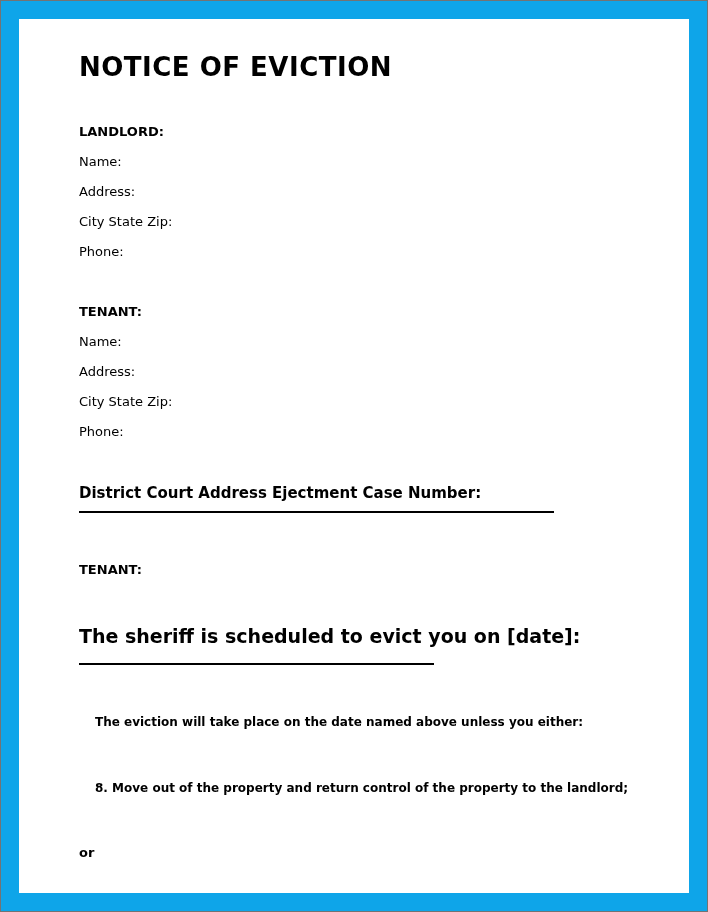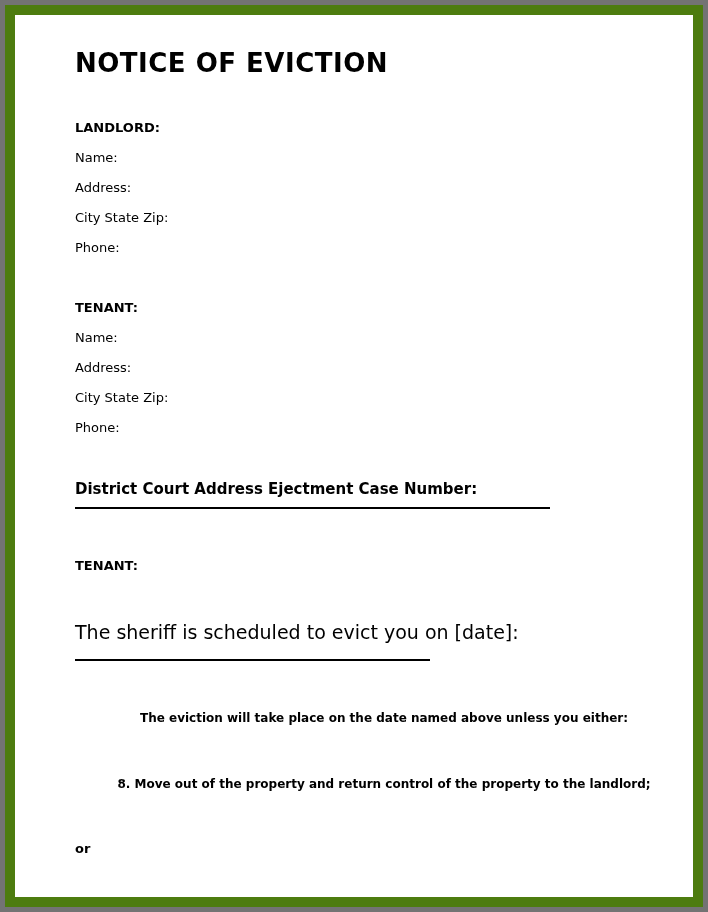--- a/index.html
+++ b/index.html
@@ -6,23 +6,23 @@
     margin: 0;
     padding: 0;
     background: #ffffff;
     font-family: "DejaVu Sans", "Liberation Sans", sans-serif;
     color: #000000;
   }
   .frame {
     width: 708px;
     height: 912px;
     box-sizing: border-box;
-    background: #4d7c0f;
-    border: 5px solid #737373;
-    padding: 10px;
+    background: #0ea5e9;
+    border: 1px solid #737373;
+    padding: 18px;
   }
   .page {
     box-sizing: border-box;
     width: 100%;
     height: 100%;
     background: #ffffff;
     padding: 32px 16px 0 60px;
     overflow: hidden;
   }
   .title {
@@ -55,32 +55,31 @@
   .date-line  { width: 355px; margin: 14px 0 0 0; }
   .tenant-notice {
     font-size: 13px;
     font-weight: bold;
     line-height: 18px;
     margin: 48px 0 0 0;
     white-space: nowrap;
   }
   .sheriff {
     font-size: 19px;
-    font-weight: normal;
+    font-weight: bold;
     line-height: 26px;
     margin: 44px 0 0 0;
     white-space: nowrap;
   }
   .intro, .cond {
     font-size: 12px;
     font-weight: bold;
     line-height: 18px;
     margin: 48px 0 0 16px;
     white-space: nowrap;
-    text-align: center;
   }
   .or-word {
     font-size: 13px;
     line-height: 16px;
     margin: 48px 0 0 0;
     font-weight: bold;
   }
 </style>
 </head>
 <body>

